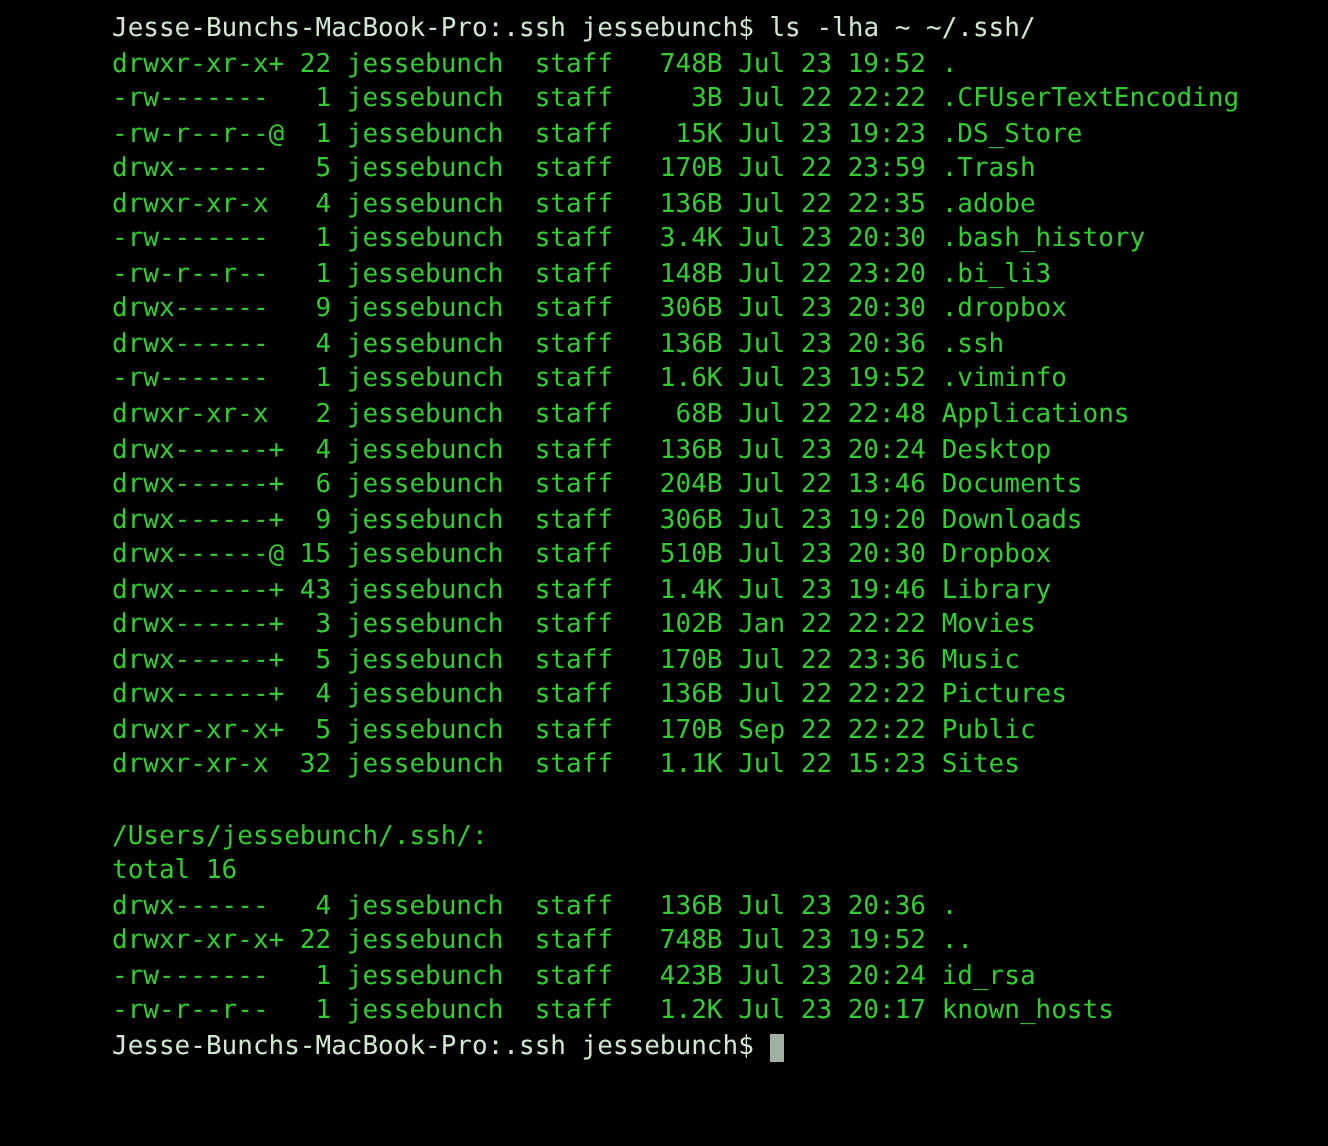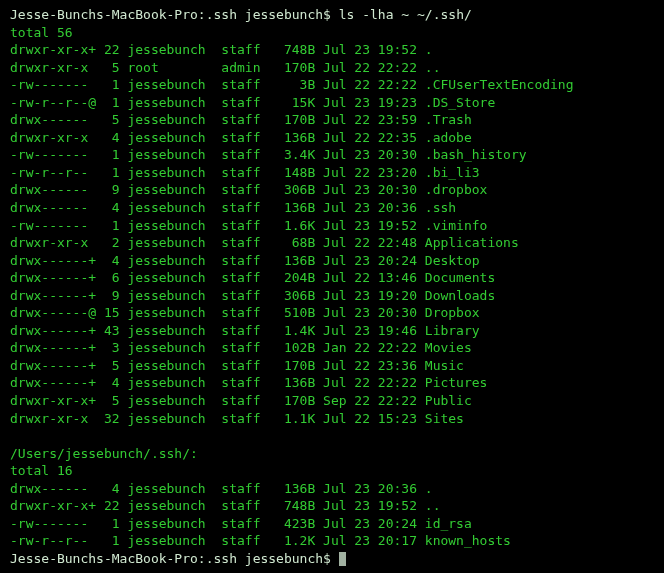--- a/index.html
+++ b/index.html
@@ -5,38 +5,36 @@
     body {
       margin: 0;
       padding: 6px 10px;
       background: #000;
       font-family: Menlo, Monaco, Consolas, monospace;
       font-size: 13px;
       line-height: 1.35;
       color: #33cc33;
       width: 644px;
     }
-    .line { white-space: pre; }
+    .line { white-space: pre; margin-left: 46px; }
     .hdr { color: #d0e8d0; }
     .cursor {
       display: inline-block;
       width: 7px;
       height: 14px;
       background: #a0b0a0;
       vertical-align: text-bottom;
     }
   </style>
 </head>
 <body>
 
 <div id="term">
     <div class="line hdr"><span>Jesse-Bunchs-MacBook-Pro:.ssh jessebunch$</span><span> ls -lha ~ ~/.ssh/</span></div>
-    <div class="line">total 56</div>
     <div class="line">drwxr-xr-x+ 22 jessebunch  staff   748B Jul 23 19:52 .</div>
-    <div class="line">drwxr-xr-x   5 root        admin   170B Jul 22 22:22 ..</div>
     <div class="line">-rw-------   1 jessebunch  staff     3B Jul 22 22:22 .CFUserTextEncoding</div>
     <div class="line">-rw-r--r--@  1 jessebunch  staff    15K Jul 23 19:23 .DS_Store</div>
     <div class="line">drwx------   5 jessebunch  staff   170B Jul 22 23:59 .Trash</div>
     <div class="line">drwxr-xr-x   4 jessebunch  staff   136B Jul 22 22:35 .adobe</div>
     <div class="line">-rw-------   1 jessebunch  staff   3.4K Jul 23 20:30 .bash_history</div>
     <div class="line">-rw-r--r--   1 jessebunch  staff   148B Jul 22 23:20 .bi_li3</div>
     <div class="line">drwx------   9 jessebunch  staff   306B Jul 23 20:30 .dropbox</div>
     <div class="line">drwx------   4 jessebunch  staff   136B Jul 23 20:36 .ssh</div>
     <div class="line">-rw-------   1 jessebunch  staff   1.6K Jul 23 19:52 .viminfo</div>
     <div class="line">drwxr-xr-x   2 jessebunch  staff    68B Jul 22 22:48 Applications</div>

